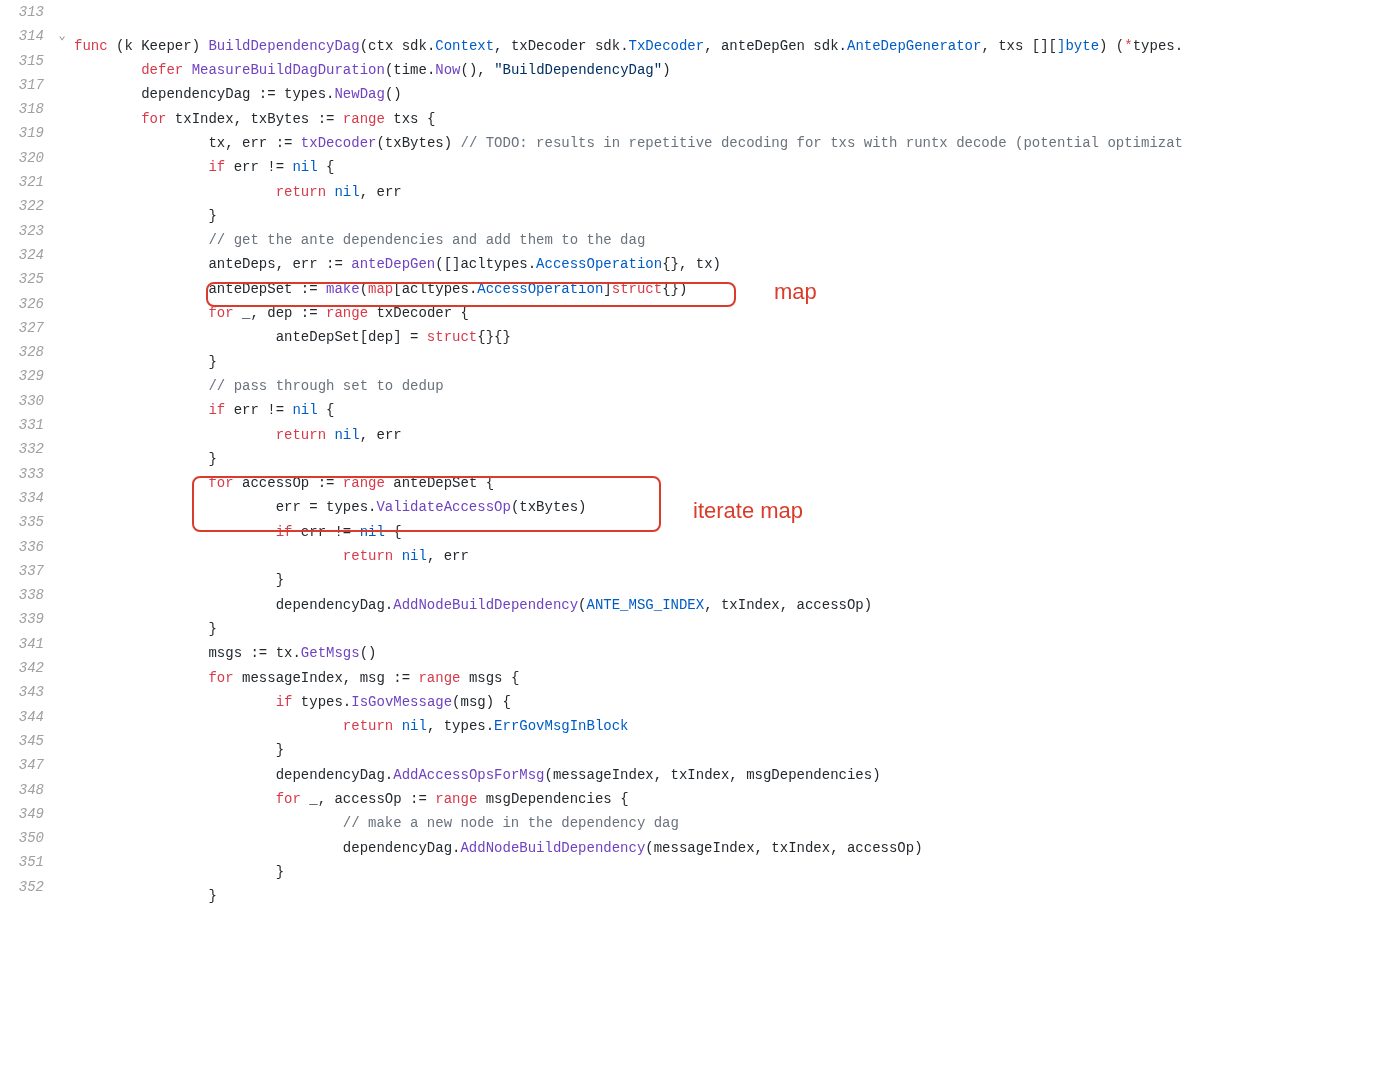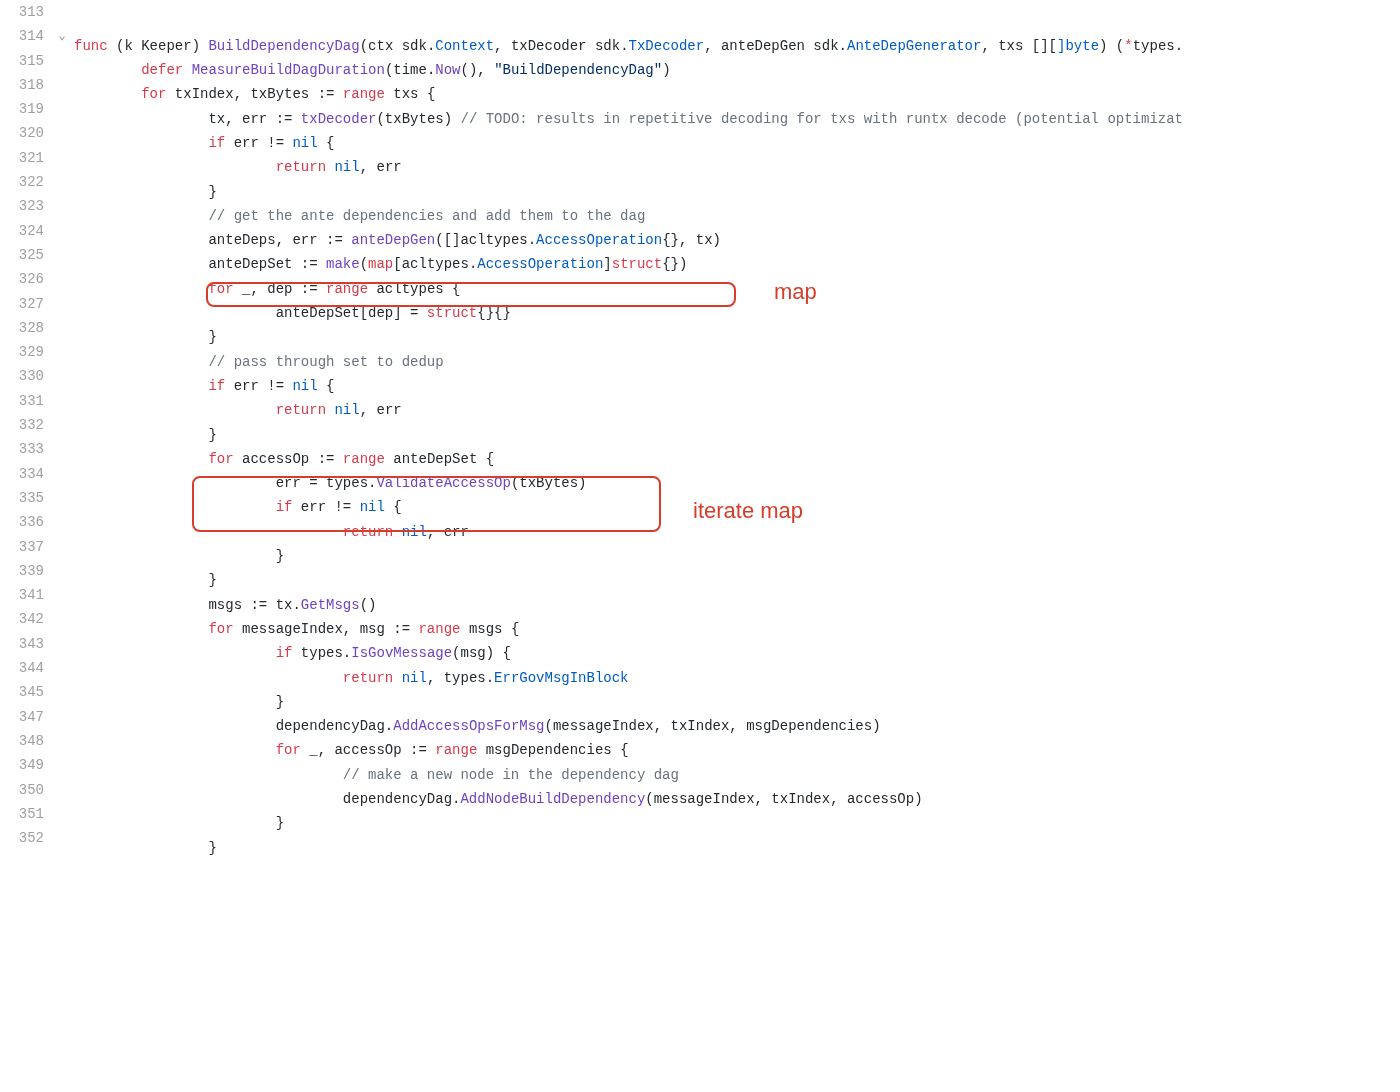--- a/index.html
+++ b/index.html
@@ -26,20 +26,21 @@
     align-items: center;
     white-space: pre;
   }
   .lineno {
     width: 50px;
     text-align: right;
     color: #a0a0a0;
     padding-right: 6px;
     flex-shrink: 0;
     user-select: none;
+    font-style: italic;
   }
   .gutter {
     width: 24px;
     color: #808080;
     flex-shrink: 0;
     text-align: center;
     font-size: 12px;
   }
   .code {
     flex: 1;
@@ -73,40 +74,42 @@
   #lbl1 { left: 774px; top: 280px; }
   #lbl2 { left: 693px; top: 499px; }
 </style>
 </head>
 <body>
 
 <div class="code-container" id="code-container">
     <div class="code-row"><span class="lineno">313</span><span class="gutter"></span><span class="code"></span></div>
     <div class="code-row"><span class="lineno">314</span><span class="gutter">⌄</span><span class="code"><span class="kw">func </span><span class="id">(k Keeper) </span><span class="fn">BuildDependencyDag</span><span class="id">(ctx sdk.</span><span class="ty">Context</span><span class="id">, txDecoder sdk.</span><span class="ty">TxDecoder</span><span class="id">, anteDepGen sdk.</span><span class="ty">AnteDepGenerator</span><span class="id">, txs [][</span><span class="ty">]byte</span><span class="id">) (</span><span class="kw">*</span><span class="id">types.</span></span></div>
     <div class="code-row"><span class="lineno">315</span><span class="gutter"></span><span class="code"><span class="id">        </span><span class="kw">defer </span><span class="fn">MeasureBuildDagDuration</span><span class="id">(time.</span><span class="fn">Now</span><span class="id">(), </span><span class="st">"BuildDependencyDag"</span><span class="id">)</span></span></div>
+    <div class="code-row"><span class="lineno">317</span><span class="gutter"></span><span class="code"><span class="id">        dependencyDag := types.</span><span class="fn">NewDag</span><span class="id">()</span></span></div>
     <div class="code-row"><span class="lineno">318</span><span class="gutter"></span><span class="code"><span class="id">        </span><span class="kw">for </span><span class="id">txIndex, txBytes := </span><span class="kw">range </span><span class="id">txs {</span></span></div>
     <div class="code-row"><span class="lineno">319</span><span class="gutter"></span><span class="code"><span class="id">                tx, err := </span><span class="fn">txDecoder</span><span class="id">(txBytes) </span><span class="cm">// TODO: results in repetitive decoding for txs with runtx decode (potential optimizat</span></span></div>
     <div class="code-row"><span class="lineno">320</span><span class="gutter"></span><span class="code"><span class="id">                </span><span class="kw">if </span><span class="id">err != </span><span class="ty">nil</span><span class="id"> {</span></span></div>
     <div class="code-row"><span class="lineno">321</span><span class="gutter"></span><span class="code"><span class="id">                        </span><span class="kw">return </span><span class="ty">nil</span><span class="id">, err</span></span></div>
     <div class="code-row"><span class="lineno">322</span><span class="gutter"></span><span class="code"><span class="id">                }</span></span></div>
     <div class="code-row"><span class="lineno">323</span><span class="gutter"></span><span class="code"><span class="id">                </span><span class="cm">// get the ante dependencies and add them to the dag</span></span></div>
     <div class="code-row"><span class="lineno">324</span><span class="gutter"></span><span class="code"><span class="id">                anteDeps, err := </span><span class="fn">anteDepGen</span><span class="id">([]acltypes.</span><span class="ty">AccessOperation</span><span class="id">{}, tx)</span></span></div>
     <div class="code-row"><span class="lineno">325</span><span class="gutter"></span><span class="code"><span class="id">                anteDepSet := </span><span class="fn">make</span><span class="id">(</span><span class="kw">map</span><span class="id">[acltypes.</span><span class="ty">AccessOperation</span><span class="id">]</span><span class="kw">struct</span><span class="id">{})</span></span></div>
-    <div class="code-row"><span class="lineno">326</span><span class="gutter"></span><span class="code"><span class="id">                </span><span class="kw">for </span><span class="id">_, dep := </span><span class="kw">range </span><span class="id">acltypes {</span></span></div>
+    <div class="code-row"><span class="lineno">326</span><span class="gutter"></span><span class="code"><span class="id">                </span><span class="kw">for </span><span class="id">_, dep := </span><span class="kw">range </span><span class="id">txDecoder {</span></span></div>
     <div class="code-row"><span class="lineno">327</span><span class="gutter"></span><span class="code"><span class="id">                        anteDepSet[dep] = </span><span class="kw">struct</span><span class="id">{}{}</span></span></div>
     <div class="code-row"><span class="lineno">328</span><span class="gutter"></span><span class="code"><span class="id">                }</span></span></div>
     <div class="code-row"><span class="lineno">329</span><span class="gutter"></span><span class="code"><span class="id">                </span><span class="cm">// pass through set to dedup</span></span></div>
     <div class="code-row"><span class="lineno">330</span><span class="gutter"></span><span class="code"><span class="id">                </span><span class="kw">if </span><span class="id">err != </span><span class="ty">nil</span><span class="id"> {</span></span></div>
     <div class="code-row"><span class="lineno">331</span><span class="gutter"></span><span class="code"><span class="id">                        </span><span class="kw">return </span><span class="ty">nil</span><span class="id">, err</span></span></div>
     <div class="code-row"><span class="lineno">332</span><span class="gutter"></span><span class="code"><span class="id">                }</span></span></div>
     <div class="code-row"><span class="lineno">333</span><span class="gutter"></span><span class="code"><span class="id">                </span><span class="kw">for </span><span class="id">accessOp := </span><span class="kw">range </span><span class="id">anteDepSet {</span></span></div>
     <div class="code-row"><span class="lineno">334</span><span class="gutter"></span><span class="code"><span class="id">                        err = types.</span><span class="fn">ValidateAccessOp</span><span class="id">(txBytes)</span></span></div>
     <div class="code-row"><span class="lineno">335</span><span class="gutter"></span><span class="code"><span class="id">                        </span><span class="kw">if </span><span class="id">err != </span><span class="ty">nil</span><span class="id"> {</span></span></div>
     <div class="code-row"><span class="lineno">336</span><span class="gutter"></span><span class="code"><span class="id">                                </span><span class="kw">return </span><span class="ty">nil</span><span class="id">, err</span></span></div>
     <div class="code-row"><span class="lineno">337</span><span class="gutter"></span><span class="code"><span class="id">                        }</span></span></div>
+    <div class="code-row"><span class="lineno">338</span><span class="gutter"></span><span class="code"><span class="id">                        dependencyDag.</span><span class="fn">AddNodeBuildDependency</span><span class="id">(</span><span class="ty">ANTE_MSG_INDEX</span><span class="id">, txIndex, accessOp)</span></span></div>
     <div class="code-row"><span class="lineno">339</span><span class="gutter"></span><span class="code"><span class="id">                }</span></span></div>
     <div class="code-row"><span class="lineno">341</span><span class="gutter"></span><span class="code"><span class="id">                msgs := tx.</span><span class="fn">GetMsgs</span><span class="id">()</span></span></div>
     <div class="code-row"><span class="lineno">342</span><span class="gutter"></span><span class="code"><span class="id">                </span><span class="kw">for </span><span class="id">messageIndex, msg := </span><span class="kw">range </span><span class="id">msgs {</span></span></div>
     <div class="code-row"><span class="lineno">343</span><span class="gutter"></span><span class="code"><span class="id">                        </span><span class="kw">if </span><span class="id">types.</span><span class="fn">IsGovMessage</span><span class="id">(msg) {</span></span></div>
     <div class="code-row"><span class="lineno">344</span><span class="gutter"></span><span class="code"><span class="id">                                </span><span class="kw">return </span><span class="ty">nil</span><span class="id">, types.</span><span class="ty">ErrGovMsgInBlock</span></span></div>
     <div class="code-row"><span class="lineno">345</span><span class="gutter"></span><span class="code"><span class="id">                        }</span></span></div>
     <div class="code-row"><span class="lineno">347</span><span class="gutter"></span><span class="code"><span class="id">                        dependencyDag.</span><span class="fn">AddAccessOpsForMsg</span><span class="id">(messageIndex, txIndex, msgDependencies)</span></span></div>
     <div class="code-row"><span class="lineno">348</span><span class="gutter"></span><span class="code"><span class="id">                        </span><span class="kw">for </span><span class="id">_, accessOp := </span><span class="kw">range </span><span class="id">msgDependencies {</span></span></div>
     <div class="code-row"><span class="lineno">349</span><span class="gutter"></span><span class="code"><span class="id">                                </span><span class="cm">// make a new node in the dependency dag</span></span></div>
     <div class="code-row"><span class="lineno">350</span><span class="gutter"></span><span class="code"><span class="id">                                dependencyDag.</span><span class="fn">AddNodeBuildDependency</span><span class="id">(messageIndex, txIndex, accessOp)</span></span></div>

